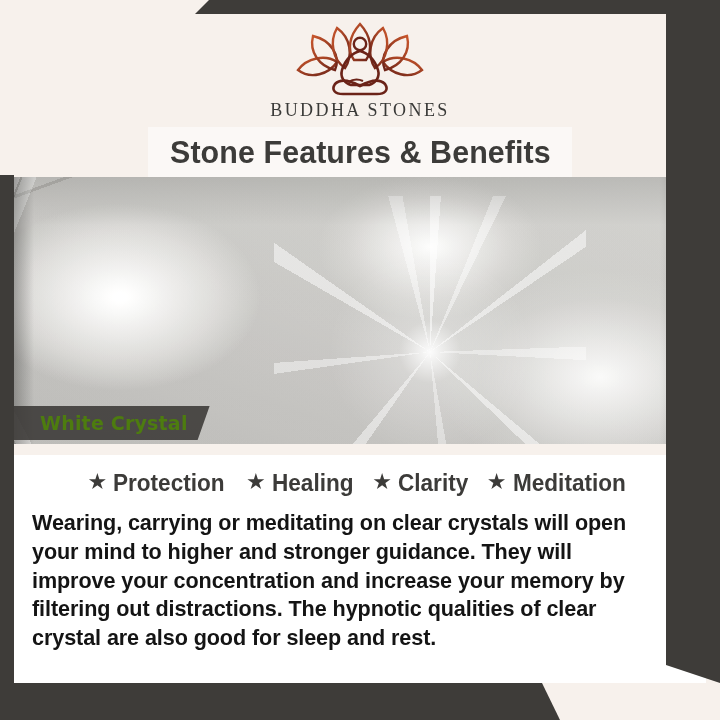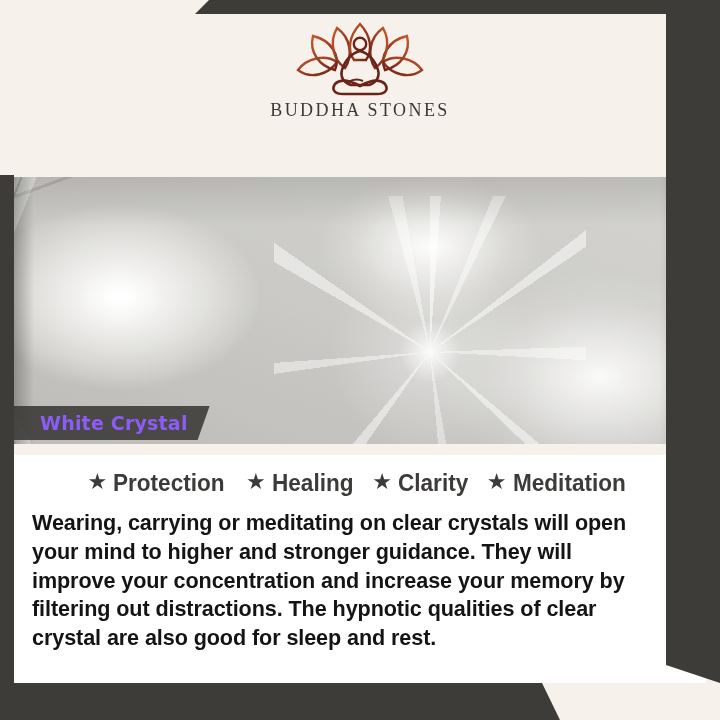--- a/index.html
+++ b/index.html
@@ -181,21 +181,21 @@
     top: 406px;
     height: 34px;
     padding: 0 22px 0 26px;
     display: flex;
     align-items: center;
     background: rgba(58,56,53,0.88);
     z-index: 5;
     clip-path: polygon(0 0, 100% 0, calc(100% - 12px) 100%, 0 100%);
   }
   .stone-badge span {
-    color: #8b5cf6;
+    color: #4d7c0f;
     font-family: "DejaVu Sans", sans-serif;
     font-size: 19px;
     font-weight: bold;
     letter-spacing: 0.2px;
     white-space: nowrap;
   }
 
   
   .photo-seam {
     position: absolute;
@@ -298,20 +298,23 @@
         <path d="M75 29 C67 31 60 38 57 48 C55 55 59 61 66 63 L84 63 C91 61 95 55 93 48 C90 38 83 31 75 29 Z" fill="none" stroke="#6b2318" stroke-width="2.6"></path>
 
         <path d="M50 62 C46 68 50 72 58 72 L92 72 C100 72 104 68 100 62 C94 56 84 59 75 64 C66 59 56 56 50 62 Z" fill="none" stroke="#6b2318" stroke-width="2.6"></path>
 
         <path d="M63 60 C68 57 74 57 78 59" fill="none" stroke="#6b2318" stroke-width="2"></path>
       </svg>
       <div class="logo-text">BUDDHA STONES</div>
     </div>
   </div>
 
+  <div class="title-banner">
+    <h1>Stone Features &amp; Benefits</h1>
+  </div>
 
   <div class="hero">
     <div class="hero-photo"></div>
     <div class="hero-sparkle"></div>
     <div class="hero-vignette"></div>
   </div>
 
   <div class="stone-badge">
     <span>White Crystal</span>
   </div>

